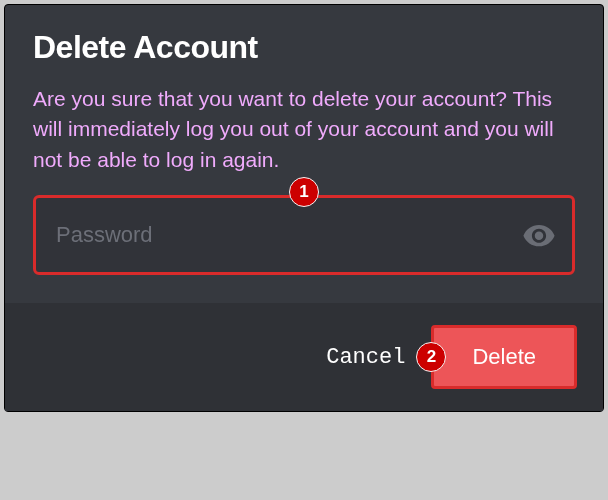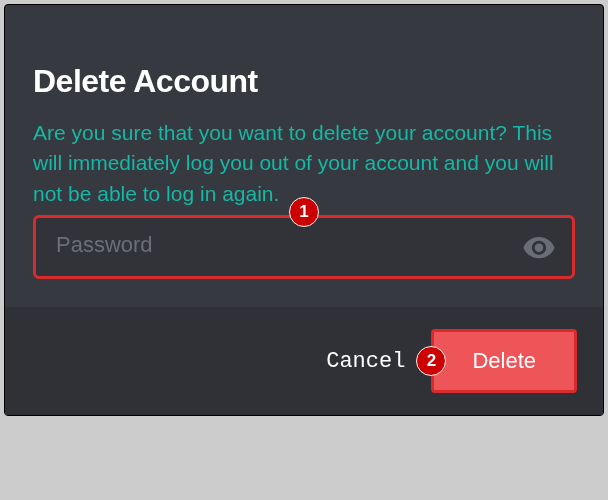--- a/index.html
+++ b/index.html
@@ -16,49 +16,48 @@
     .modal {
       width: 600px;
       background: #36393f;
       border-radius: 4px;
       border: 1px solid #000;
       overflow: visible;
       position: relative;
     }
     .modal-header {
       padding: 24px 16px 18px 28px;
-      margin-top: 34px;
     }
     .modal-title {
       color: #ffffff;
       font-size: 32px;
       font-weight: 800;
       letter-spacing: -0.5px;
     }
     .modal-body {
       padding: 0 28px 28px 28px;
     }
     .warning-text {
-      color: #14b8a6;
+      color: #f0abfc;
       font-size: 21px;
       line-height: 1.45;
-      margin-bottom: 6px;
+      margin-bottom: 20px;
     }
     .input-wrap {
       position: relative;
       margin-top: 0;
     }
     .password-field {
       width: 100%;
-      height: 64px;
+      height: 80px;
       background: #313339;
       border: 3px solid #d92b2b;
       border-radius: 6px;
       color: #dcddde;
-      font-size: 14px;
+      font-size: 22px;
       padding: 0 70px 0 20px;
       outline: none;
     }
     .password-field::placeholder {
       color: #6c6f78;
       font-size: 22px;
     }
     .eye-toggle {
       position: absolute;
       right: 18px;

